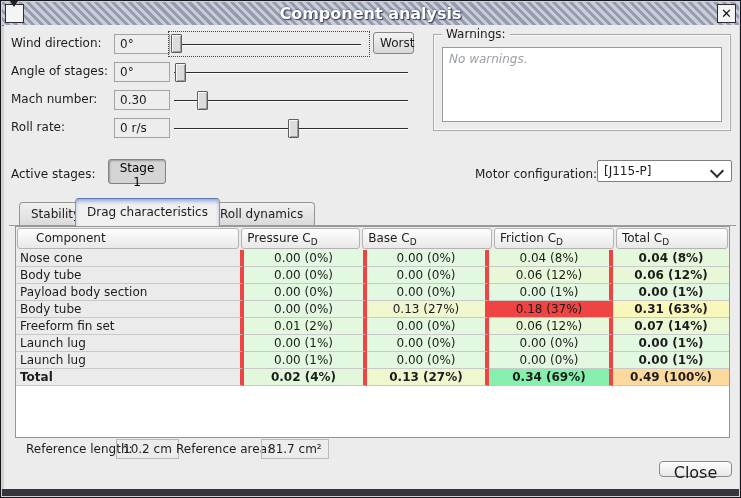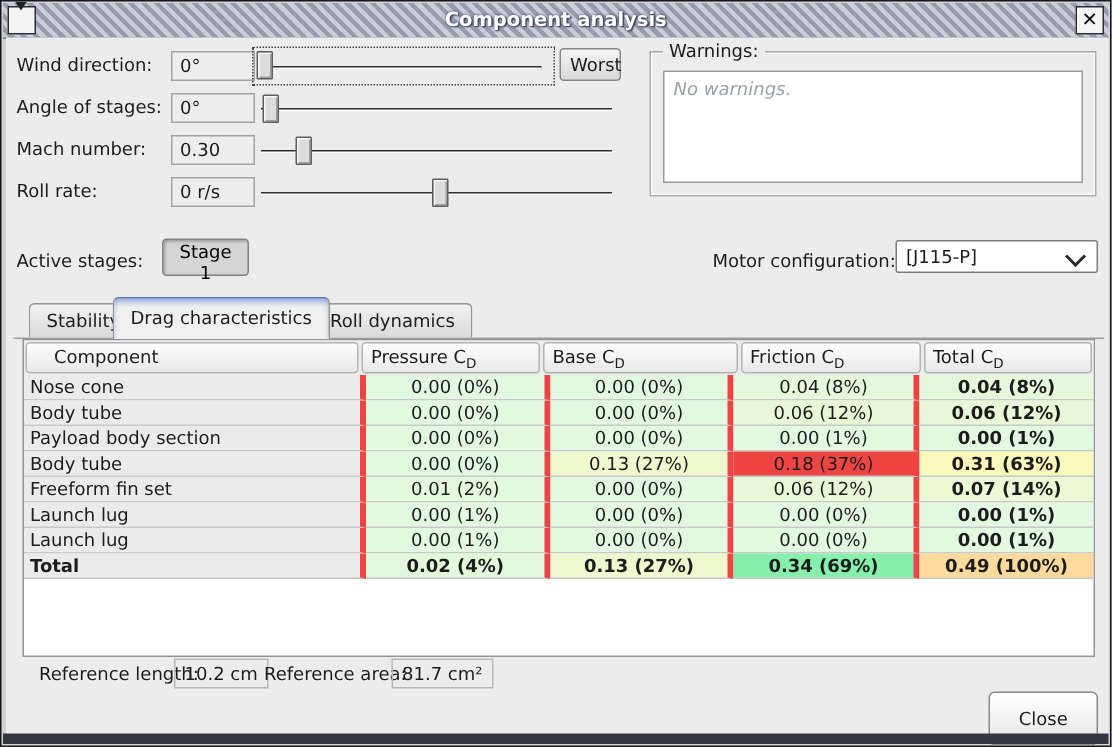--- a/index.html
+++ b/index.html
@@ -4,21 +4,21 @@
 <style>
   html,body{margin:0;padding:0;background:#555;}
   body{font-family:"DejaVu Sans","Liberation Sans",sans-serif;font-size:12px;color:#1c1c1c;}
   .window{position:relative;width:741px;height:498px;box-sizing:border-box;margin:0 auto;
           background:#d2d2d2;border:1px solid #16161c;overflow:hidden;}
   
   .titlebar{position:absolute;left:1px;top:1px;right:1px;height:23px;
     background:repeating-linear-gradient(45deg,#c9ccd9 0 3px,#979bae 3px 6px);
     border-bottom:1px solid #6f7285;}
   .tb-title{position:absolute;left:0;right:0;top:0;height:23px;line-height:23px;text-align:center;
-    font-weight:bold;font-size:13px;color:#fff;text-shadow:1px 1px 1px #3a3f55,0 0 2px #3a3f55;}
+    font-weight:bold;font-size:16px;color:#fff;text-shadow:1px 1px 1px #3a3f55,0 0 2px #3a3f55;}
   .tb-btn{position:absolute;top:2px;width:19px;height:19px;background:#f4f4f4;border:1px solid #2d2d2d;
     box-sizing:border-box;display:flex;align-items:center;justify-content:center;cursor:pointer;}
   .tb-btn.menu{left:3px;}
   .tb-btn.closex{right:3px;font-weight:bold;font-size:13px;color:#111;}
   .menu-glyph{display:block;width:9px;}
   .menu-glyph .bar{height:2px;background:#222;margin-bottom:1px;}
   .menu-glyph .tri{width:0;height:0;border-left:4px solid transparent;border-right:4px solid transparent;border-top:6px solid #222;margin:0 auto;}
   
   .content{position:absolute;left:3px;top:24px;width:735px;height:464px;background:#ececec;
     border-bottom:1px solid #fafafa;}
@@ -76,23 +76,23 @@
     line-height:16px;overflow:hidden;white-space:nowrap;}
   .td.comp{width:228px;background:#ebebeb;padding-left:4px;}
   .td.n1{width:123px;} .td.n2{width:122px;} .td.n3{width:124px;} .td.n4{width:116px;border-right:none;}
   .td.num{text-align:center;}
   .bold{font-weight:bold;}
   
   .ref-label1{position:absolute;left:22px;top:417px;}
   .ref-box1{position:absolute;left:112px;top:414px;height:18px;line-height:18px;padding:0 6px;border:1px solid #b9b9b9;}
   .ref-label2{position:absolute;left:172px;top:417px;}
   .ref-box2{position:absolute;left:257px;top:414px;height:18px;line-height:18px;padding:0 6px;border:1px solid #b9b9b9;}
-  .close-btn{position:absolute;left:655px;top:436px;width:73px;height:36px;
+  .close-btn{position:absolute;left:655px;top:436px;width:73px;height:16px;
     background:linear-gradient(#ffffff,#e6e6e6);border:1px solid #8a8a8a;border-radius:4px;
-    font-family:inherit;font-size:12px;color:#1c1c1c;}
+    font-family:inherit;font-size:16px;color:#1c1c1c;}
 </style>
 </head>
 <body>
 
 <div class="window">
   <div class="titlebar">
     <div class="tb-btn menu">
       <span class="menu-glyph"><span class="bar"></span><span class="tri"></span></span>
     </div>
     <div class="tb-title">Component analysis</div>

